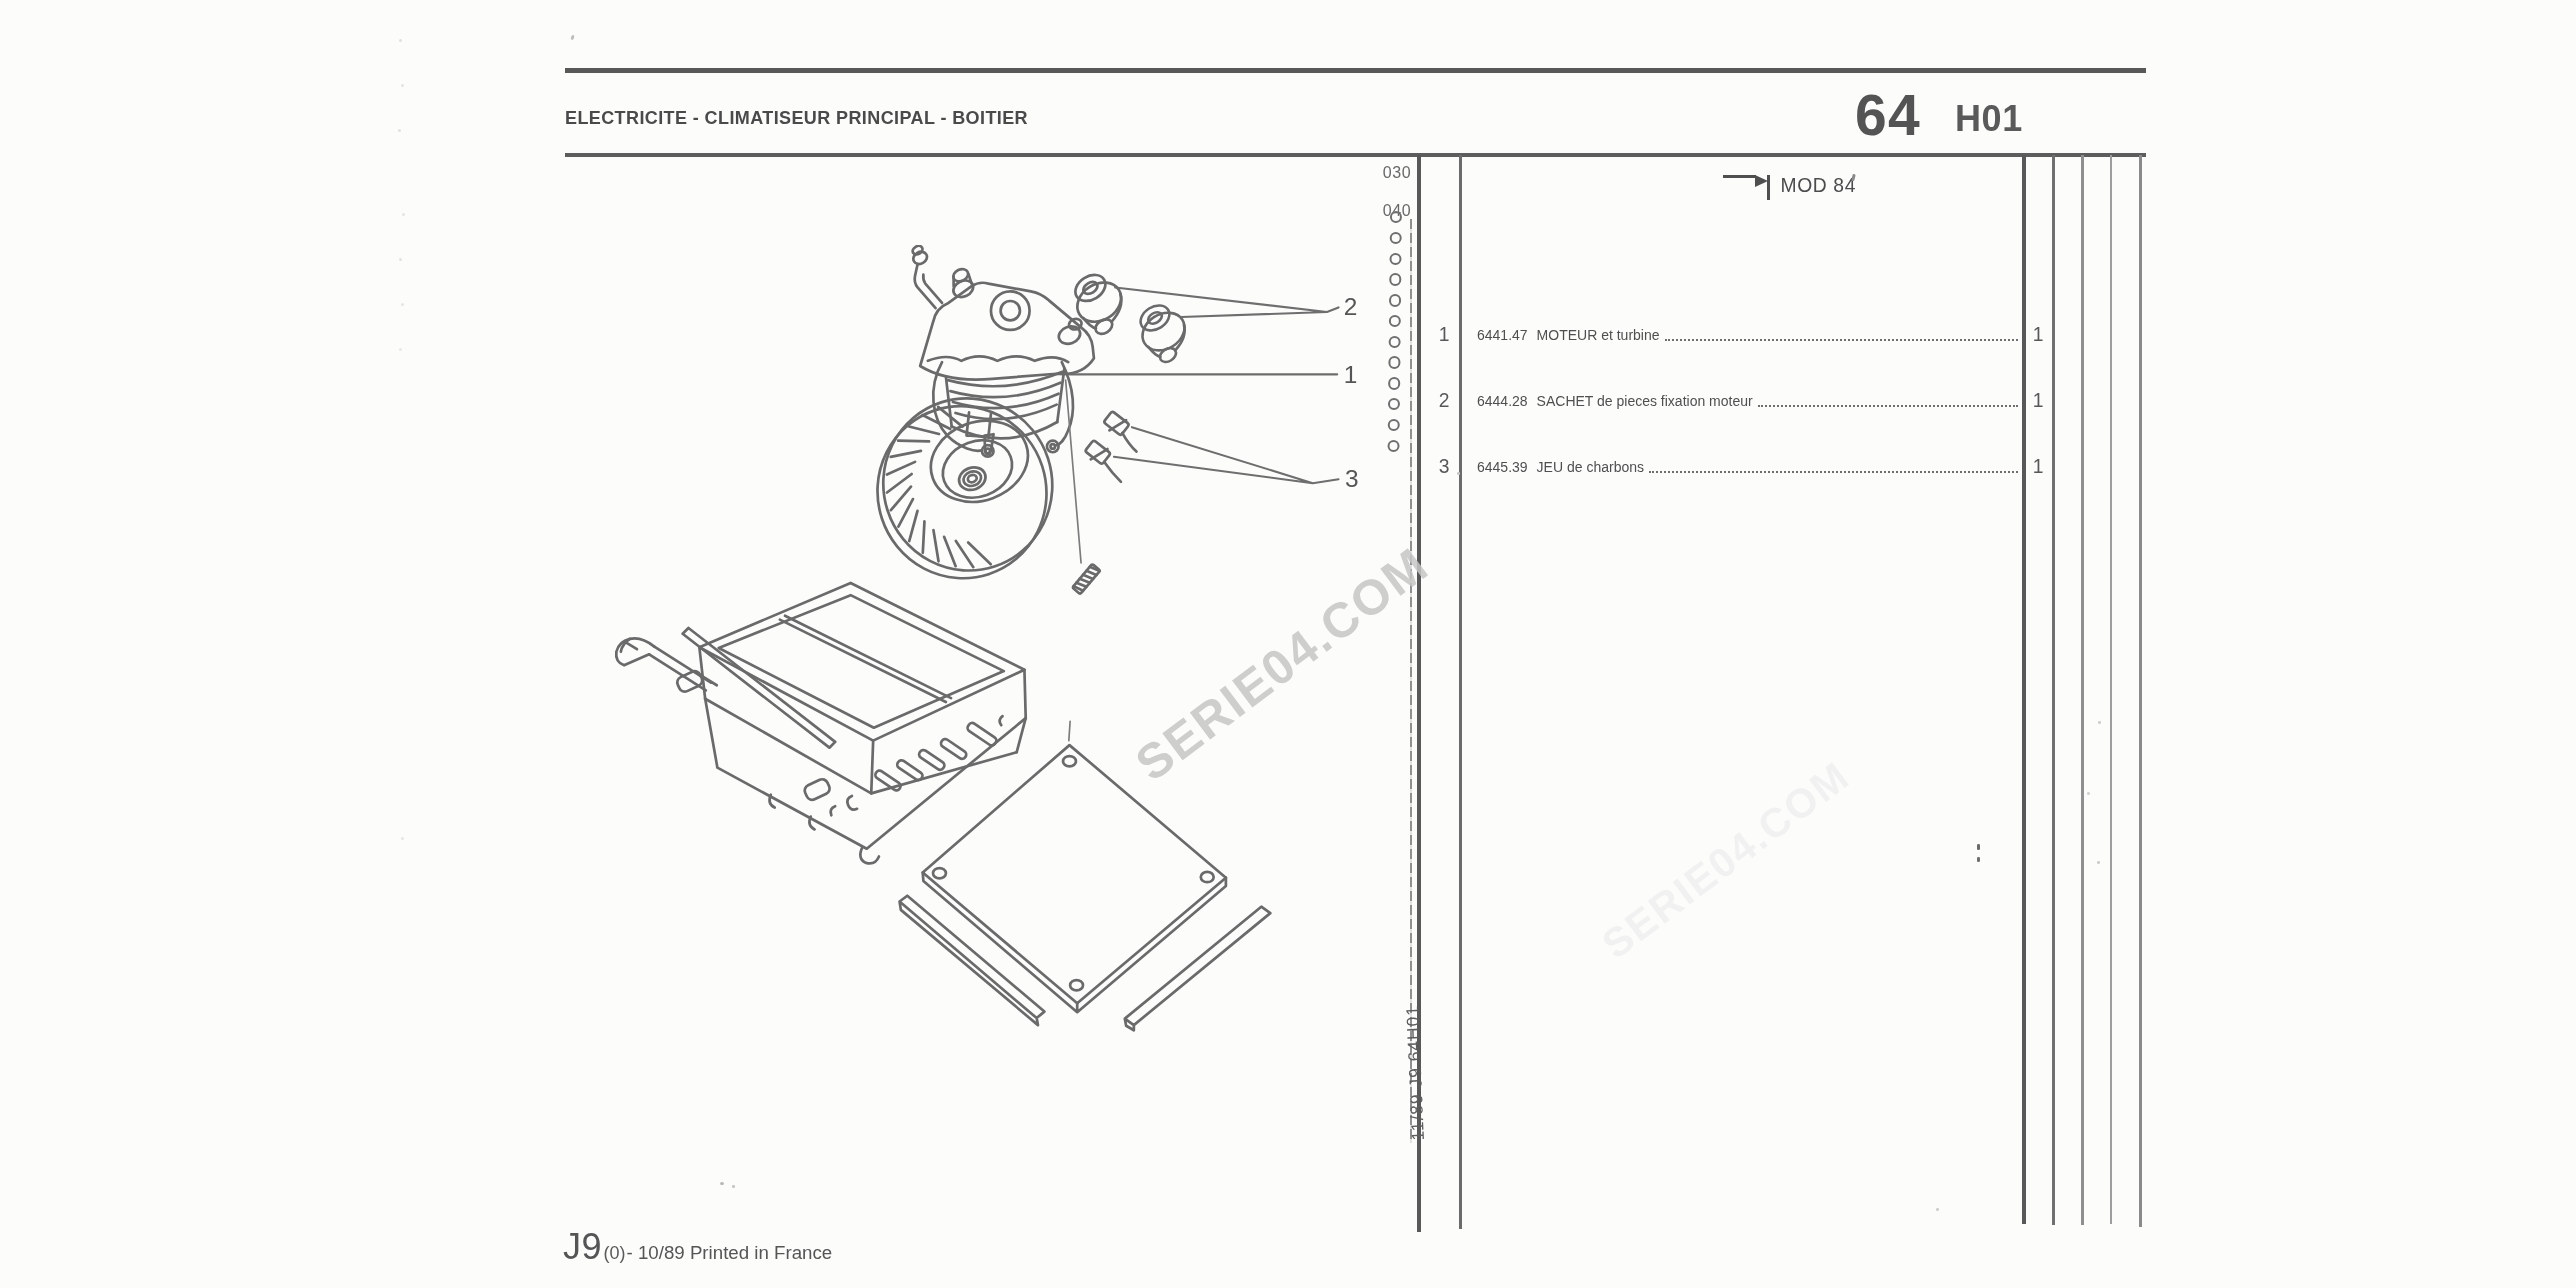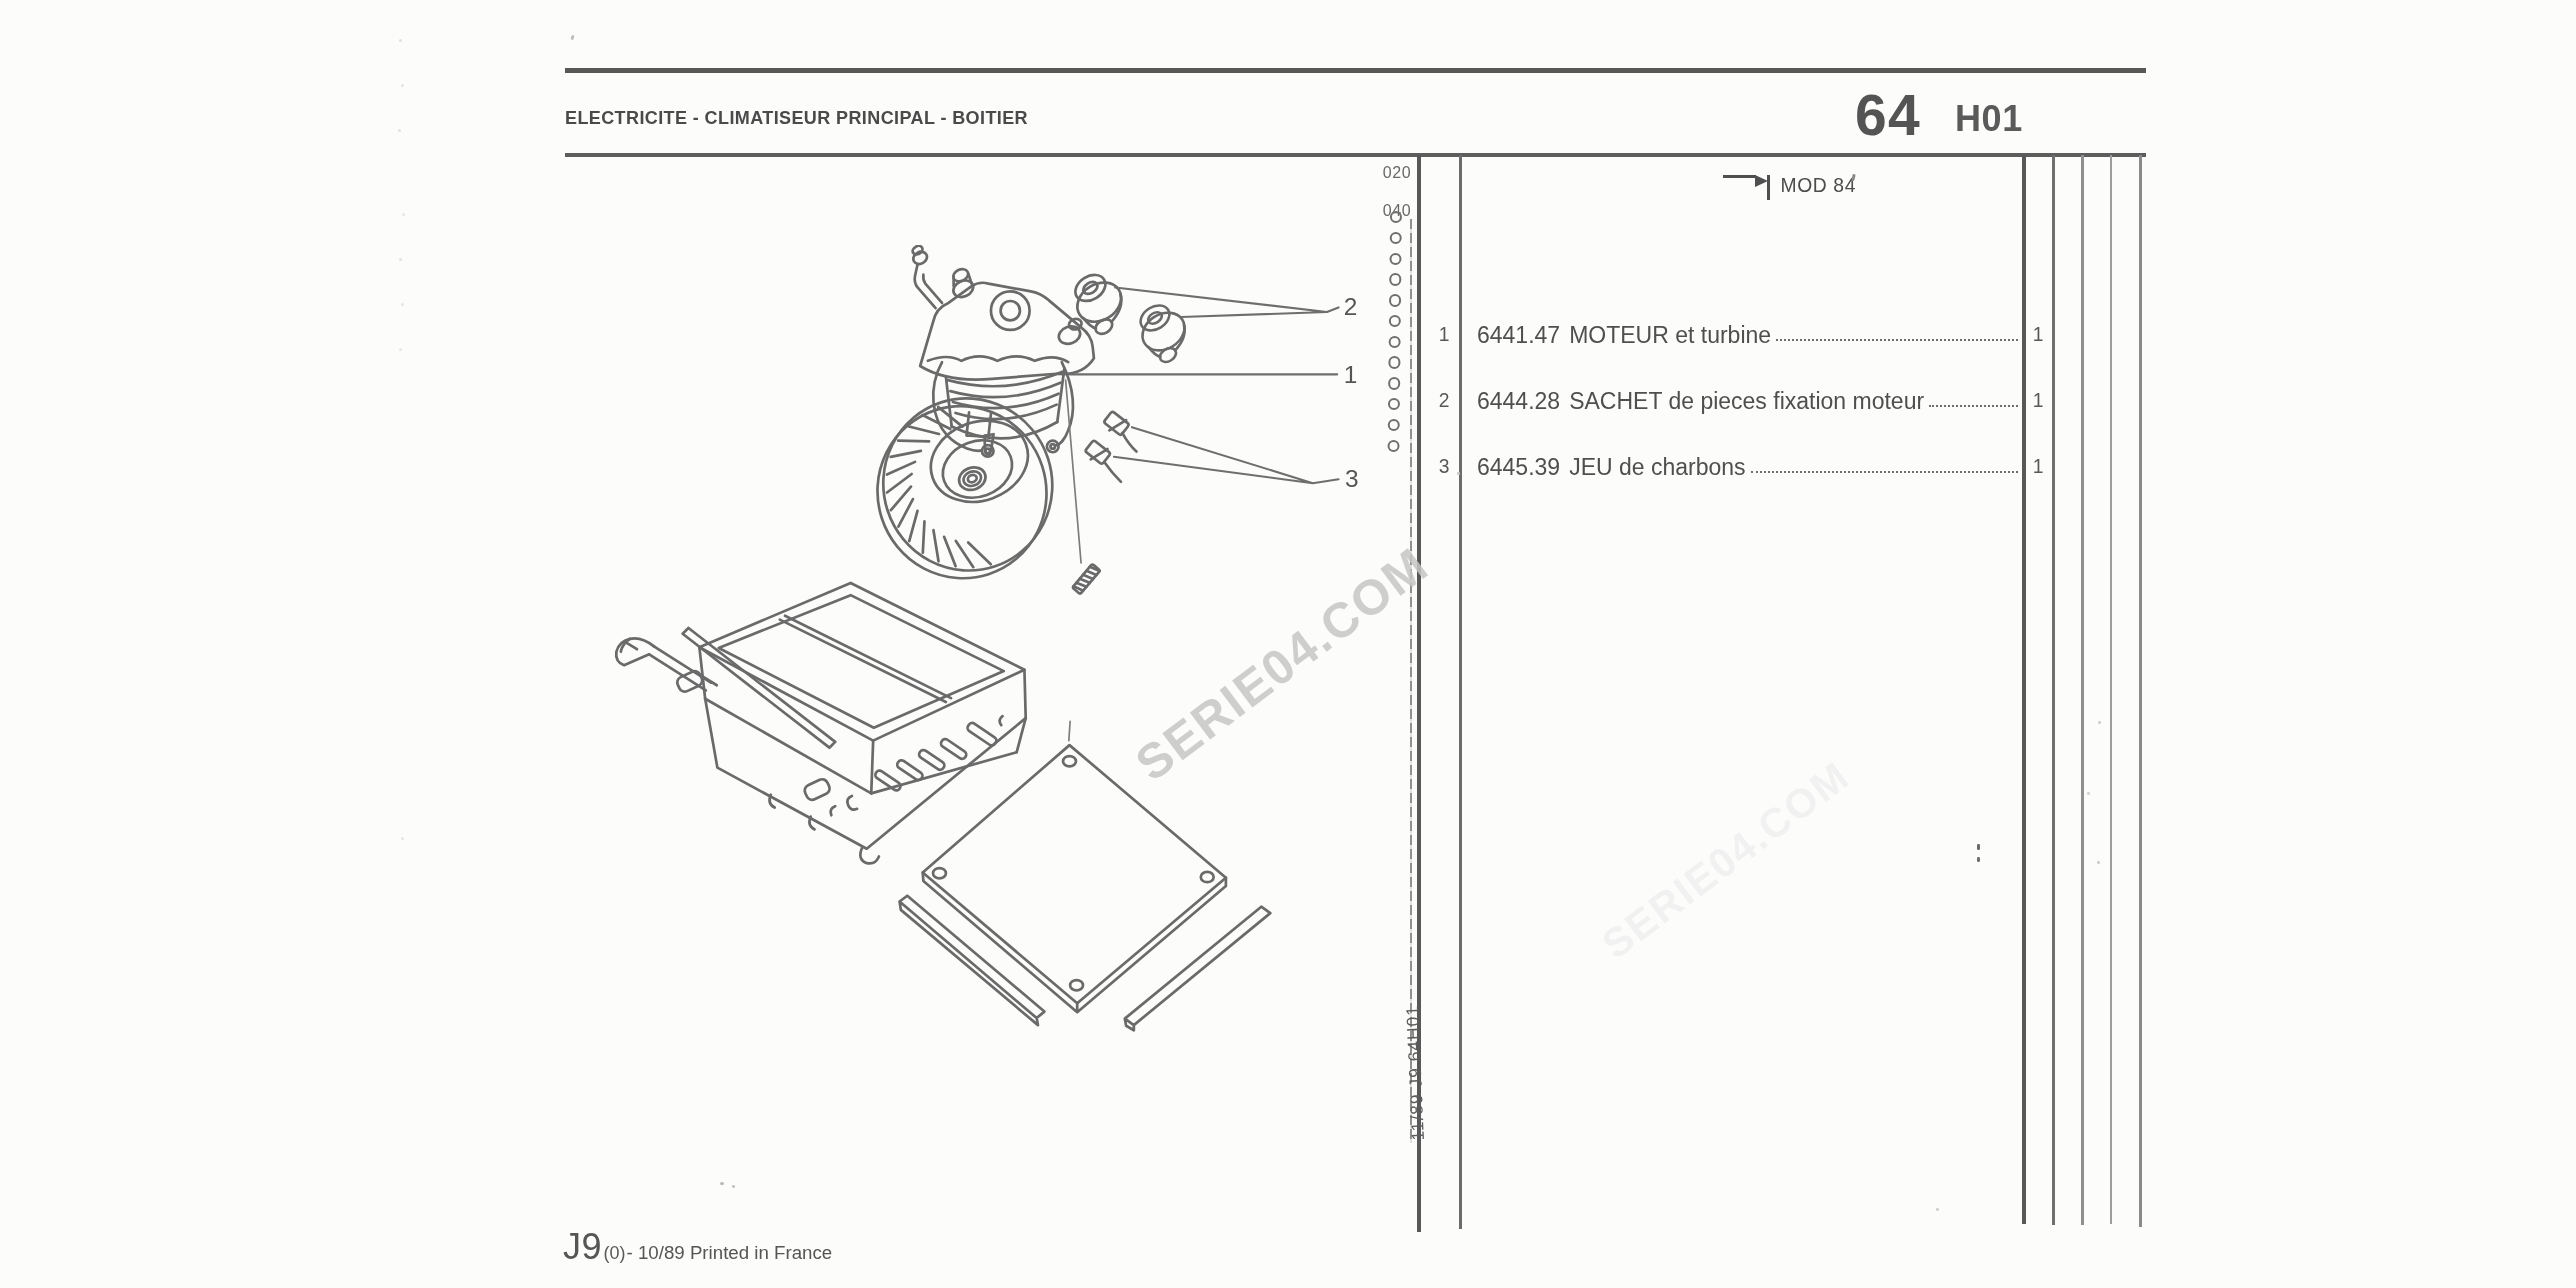--- a/index.html
+++ b/index.html
@@ -27,21 +27,21 @@
   #vl-e3{left:2110px;width:1.9px;height:1069px;background:#9d9d9d;}
   #vl-e4{left:2139px;width:2.6px;height:1072px;background:#8a8a8a;}
   
   .margin-ref{left:1382px;width:30px;text-align:center;font-size:16px;color:#686868;letter-spacing:0.6px;}
   #ref-030{top:164px;} #ref-040{top:202px;text-align:center;}
   #binder-holes{left:1390px;top:211px;transform:rotate(.6deg);transform-origin:top left;}
   .binder-hole{width:8.4px;height:8.4px;border:2.6px solid #6f6f6f;border-radius:50%;margin-bottom:8.4px;}
   
   .item-num{left:1428px;width:32px;text-align:center;font-size:19.3px;color:#585858;line-height:28px;height:28px;}
   .qty{left:2024px;width:28px;text-align:center;font-size:19.3px;color:#585858;line-height:28px;height:28px;}
-  .part-row{left:1477px;width:542px;height:28px;display:flex;align-items:baseline;font-size:23px;color:#4f4f4f;line-height:28px;white-space:nowrap;}
+  .part-row{left:1477px;width:542px;height:28px;display:flex;align-items:baseline;font-size:14px;color:#4f4f4f;line-height:28px;white-space:nowrap;}
   .part-name{margin-left:9px;}
   .leader{flex:1;min-width:19.3px;align-self:flex-end;margin:0 1.3px 7.7px 5.2px;border-bottom:2.6px dotted #6e6e6e;}
   .r1{top:321px;} .r2{top:387px;} .r3{top:453px;}
   
   #mod-note{left:1723px;top:175px;height:26px;display:flex;}
   #mod-arrow-line{width:33px;height:2.6px;background:#4f4f4f;}
   #mod-arrow-head{width:0;height:0;border-left:13px solid #4f4f4f;border-top:6.4px solid transparent;border-bottom:6.4px solid transparent;margin-left:-1.3px;}
   #mod-bar{width:3.2px;height:24.5px;background:#4f4f4f;margin-left:-0.6px;}
   #mod-label{font-size:19.3px;color:#4c4c4c;margin-left:10.3px;letter-spacing:0.6px;white-space:nowrap;}
   
@@ -76,21 +76,21 @@
 
 <div class="vline" id="vl-dash"></div>
 <div class="vline" id="vl-a"></div>
 <div class="vline" id="vl-b"></div>
 <div class="vline" id="vl-c"></div>
 <div class="vline" id="vl-e1"></div>
 <div class="vline" id="vl-e2"></div>
 <div class="vline" id="vl-e3"></div>
 <div class="vline" id="vl-e4"></div>
 
-<div class="abs margin-ref" id="ref-030">020</div>
+<div class="abs margin-ref" id="ref-030">030</div>
 <div class="abs margin-ref" id="ref-040">040</div>
 <div class="abs" id="binder-holes">
     <div class="binder-hole"></div>
     <div class="binder-hole"></div>
     <div class="binder-hole"></div>
     <div class="binder-hole"></div>
     <div class="binder-hole"></div>
     <div class="binder-hole"></div>
     <div class="binder-hole"></div>
     <div class="binder-hole"></div>

